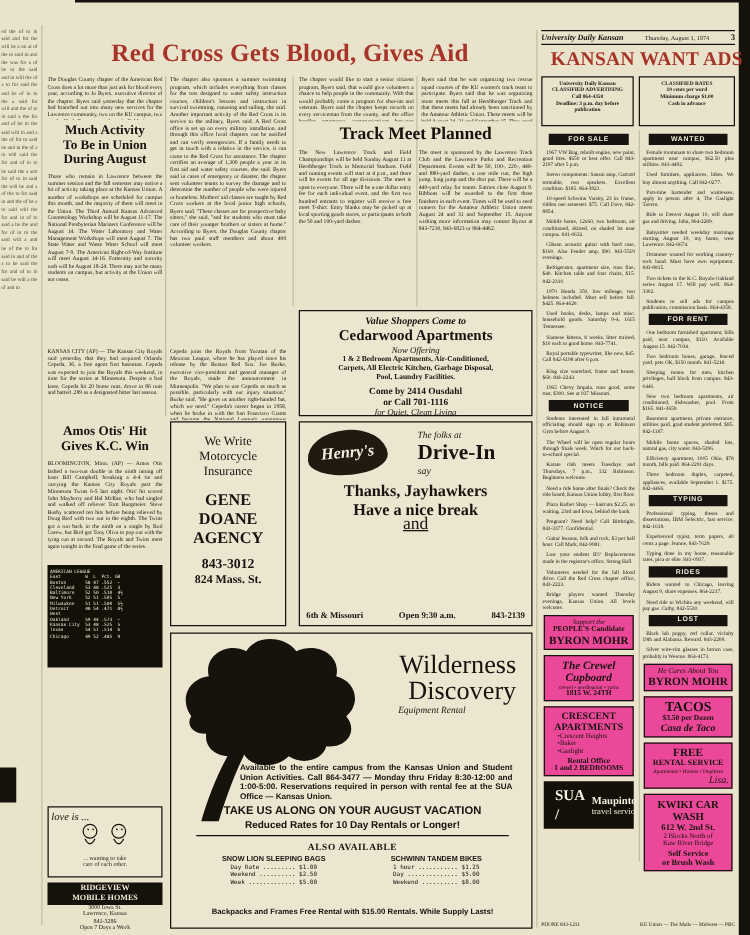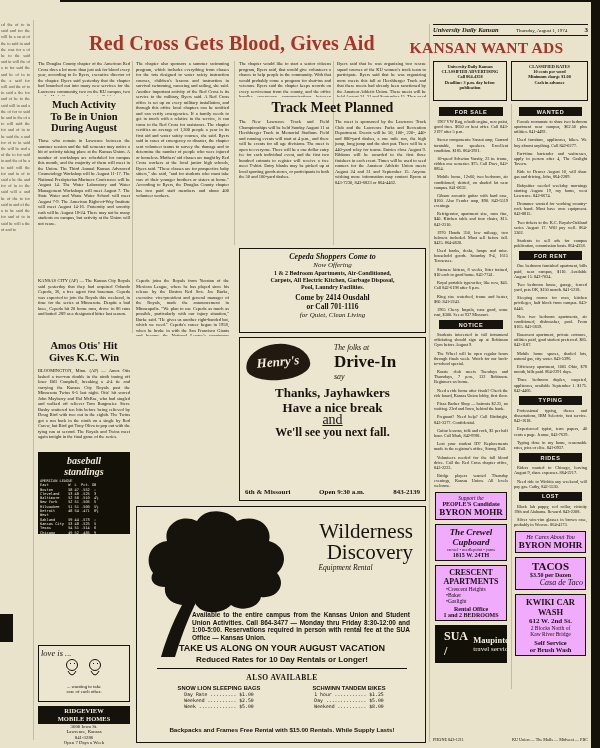--- a/index.html
+++ b/index.html
@@ -19,21 +19,21 @@
   .masthead{display:flex;justify-content:space-between;align-items:baseline;border-top:1px solid #17130e;border-bottom:1px solid #17130e;padding:1px 0;}
   .mh-name{font-weight:bold;font-style:italic;font-size:6.5px;}
   .mh-date{font-size:5px;}
   .mh-page{font-weight:bold;font-size:7px;}
   .wa-title{color:#a63428;font-weight:bold;font-size:15.5px;text-align:center;letter-spacing:.3px;}
   .info-box{border:1px solid #17130e;box-sizing:border-box;text-align:center;overflow:hidden;padding:2px 1px;}
   .info-line{font-size:4.3px;line-height:5.2px;font-weight:bold;}
   .wantcol{overflow:hidden;}
   .sec-head{background:#17130e;color:#f1ebd8;font-family:"Liberation Sans",sans-serif;font-size:5.5px;font-weight:bold;text-align:center;padding:1.5px 0;margin:3px 6px 3px;letter-spacing:.6px;}
   .ad{font-size:4.3px;line-height:5.1px;text-align:justify;margin:0 1px 3.2px;text-indent:3px;}
-  .dbox{border:1px solid #17130e;margin:4px 2px;padding:2px;text-align:center;background:#f0abfc;overflow:hidden;}
+  .dbox{border:1px solid #17130e;margin:4px 2px;padding:2px;text-align:center;background:#ec4899;overflow:hidden;}
   
   .stand{background:#131008;color:#f0ead6;padding:3px 2px;overflow:hidden;box-sizing:border-box;}
   .stand-title{font-size:10px;font-weight:bold;font-style:italic;text-align:center;white-space:pre-line;line-height:11px;margin-bottom:2px;}
   .srow{font-family:"DejaVu Sans Mono",monospace;font-size:3.6px;line-height:4.3px;white-space:pre;overflow:hidden;}
   
   .wild-title{font-size:21px;line-height:21px;text-align:right;}
   .wild-sub{font-size:7.5px;text-align:center;font-style:italic;}
   .wild-body{font-family:"Liberation Sans",sans-serif;font-size:6.5px;line-height:7.6px;font-weight:bold;text-align:justify;}
   .wild-banner1{font-family:"Liberation Sans",sans-serif;font-size:9px;font-weight:bold;text-align:center;}
   .wild-banner2{font-family:"Liberation Sans",sans-serif;font-size:8px;font-weight:bold;text-align:center;}
@@ -79,65 +79,73 @@
   <div class="abs bt" style="left:335px;top:119px;width:91px;height:126px;">The meet is sponsored by the Lawrence Track Club and the Lawrence Parks and Recreation Department. Events will be 50, 100-, 220-, 440- and 880-yard dashes, a one mile run, the high jump, long jump and the shot put. There will be a 440-yard relay for teams. Entries close August 9. Ribbons will be awarded to the first three finishers in each event. Times will be used to seed runners for the Amateur Athletic Union meets August 24 and 31 and September 15. Anyone wishing more information may contact Byron at 843-7230, 843-6823 or 864-4462.</div>
 
   <div class="abs bt" style="left:38px;top:278px;width:92px;height:58px;">KANSAS CITY (AP) — The Kansas City Royals said yesterday that they had acquired Orlando Cepeda, 36, a free agent first baseman. Cepeda was expected to join the Royals this weekend, in time for the series at Minnesota. Despite a bad knee, Cepeda hit 20 home runs, drove in 86 runs and batted .289 as a designated hitter last season.</div>
   <div class="abs bt" style="left:136px;top:278px;width:93px;height:58px;">Cepeda joins the Royals from Yucatan of the Mexican League, where he has played since his release by the Boston Red Sox. Joe Burke, executive vice-president and general manager of the Royals, made the announcement in Minneapolis. "We plan to use Cepeda as much as possible, particularly with our injury situation," Burke said. "He gives us another right-handed bat, which we need." Cepeda's career began in 1958, when he broke in with the San Francisco Giants and became the National League's unanimous choice as rookie of the year.</div>
 
   <div class="abs head-sm" style="left:38px;top:340px;width:92px;height:26px;">Amos Otis' Hit
 Gives K.C. Win</div>
   <div class="abs bt" style="left:38px;top:368px;width:92px;height:80px;">BLOOMINGTON, Minn. (AP) — Amos Otis lashed a two-run double in the ninth inning off loser Bill Campbell, breaking a 4-4 tie and carrying the Kansas City Royals past the Minnesota Twins 6-5 last night. Otis' hit scored John Mayberry and Hal McRae, who had singled and walked off reliever Tom Burgmeier. Steve Busby scattered ten hits before being relieved by Doug Bird with two out in the eighth. The Twins got a run back in the ninth on a single by Rod Carew, but Bird got Tony Oliva to pop out with the tying run at second. The Royals and Twins meet again tonight in the final game of the series.</div>
 
   <div class="abs stand" style="left:38px;top:452px;width:92px;height:82px;">
-    <div class="stand-title">baseball
-standings</div>
     <div>
         <div class="srow">AMERICAN LEAGUE</div>
         <div class="srow">East         W  L  Pct. GB</div>
         <div class="srow">Boston       58 47 .552  —</div>
         <div class="srow">Cleveland    53 48 .525  3</div>
         <div class="srow">Baltimore    52 50 .510  4½</div>
         <div class="srow">New York     52 51 .505  5</div>
         <div class="srow">Milwaukee    51 51 .500  5½</div>
         <div class="srow">Detroit      48 54 .471  8½</div>
         <div class="srow">West</div>
         <div class="srow">Oakland      59 44 .573  —</div>
         <div class="srow">Kansas City  53 48 .525  5</div>
         <div class="srow">Texas        54 51 .514  6</div>
         <div class="srow">Chicago      49 52 .485  9</div>
       </div>
   </div>
 
   <div class="abs box ctr" style="left:239px;top:248px;width:187px;height:85px;padding:3px 4px;">
-    <div style="font-size:8px;font-weight:bold;font-style:italic;">Cepeda Shoppers Come to</div>
+    <div style="font-size:8px;font-weight:bold;font-style:italic;">Value Shoppers Come to</div>
+    <div style="font-size:12px;font-weight:bold;">Cedarwood Apartments</div>
     <div style="font-size:7px;font-style:italic;">Now Offering</div>
     <div style="font-size:6px;font-weight:bold;line-height:7px;margin-top:1px;">1 &amp; 2 Bedroom Apartments, Air-Conditioned,</div>
     <div style="font-size:6px;font-weight:bold;line-height:7px;">Carpets, All Electric Kitchen, Garbage Disposal,</div>
     <div style="font-size:6px;font-weight:bold;line-height:7px;">Pool, Laundry Facilities.</div>
     <div style="font-size:7.5px;font-weight:bold;margin-top:2px;">Come by 2414 Ousdahl</div>
     <div style="font-size:7.5px;font-weight:bold;">or Call 701-1116</div>
     <div style="font-size:7px;font-style:italic;">for Quiet, Clean Living</div>
   </div>
 
+  <div class="abs box ctr" style="left:136px;top:337px;width:93px;height:164px;padding-top:10px;">
+    <div style="font-size:10px;line-height:12px;">We Write</div>
+    <div style="font-size:10px;line-height:12px;">Motorcycle</div>
+    <div style="font-size:10px;line-height:12px;">Insurance</div>
+    <div style="font-size:13px;font-weight:bold;line-height:15px;margin-top:8px;">GENE</div>
+    <div style="font-size:13px;font-weight:bold;line-height:15px;">DOANE</div>
+    <div style="font-size:13px;font-weight:bold;line-height:15px;">AGENCY</div>
+    <div style="font-size:11px;font-weight:bold;margin-top:8px;">843-3012</div>
+    <div style="font-size:9.5px;font-weight:bold;margin-top:2px;">824 Mass. St.</div>
+  </div>
 
   <div class="abs box" style="left:239px;top:337px;width:187px;height:164px;">
     <div style="display:flex;align-items:center;padding:5px 6px 0;">
       <div class="henrys-logo">Henry's</div>
       <div style="margin-left:24px;">
         <div style="font-size:7.5px;font-style:italic;">The folks at</div>
         <div style="font-size:17px;font-weight:bold;">Drive-In</div>
         <div style="font-size:8px;font-style:italic;">say</div>
       </div>
     </div>
     <div class="ctr" style="margin-top:4px;">
       <div style="font-size:13px;font-weight:bold;line-height:15px;">Thanks, Jayhawkers</div>
       <div style="font-size:13px;font-weight:bold;line-height:15px;">Have a nice break</div>
       <div style="font-size:14px;line-height:10px;text-decoration:underline;">and</div>
-      <div style="font-size:12px;font-weight:bold;line-height:14px;">We'll see you next fall.</div>
     </div>
     <div class="abs" style="left:5px;right:5px;bottom:4px;display:flex;justify-content:space-between;font-size:7px;font-weight:bold;">
       <span>6th &amp; Missouri</span>
       <span>Open 9:30 a.m.</span>
       <span>843-2139</span>
     </div>
   </div>
 
   <div class="abs box" style="left:136px;top:506px;width:290px;height:237px;">
     <svg class="abs" style="left:4px;top:4px;" width="150" height="150" viewBox="0 0 150 150">
@@ -197,21 +205,21 @@
     <div class="ctr" style="font-size:4.8px;line-height:5.4px;">Lawrence, Kansas</div>
     <div class="ctr" style="font-size:4.8px;line-height:5.4px;">841-3286</div>
     <div class="ctr" style="font-size:4.8px;line-height:5.4px;">Open 7 Days a Week</div>
   </div>
 
   <div class="abs masthead" style="left:433px;top:24px;width:155px;">
     <span class="mh-name">University Daily Kansan</span>
     <span class="mh-date">Thursday, August 1, 1974</span>
     <span class="mh-page">3</span>
   </div>
-  <div class="abs wa-title" style="left:409px;top:39px;width:155px;">KANSAN WANT ADS</div>
+  <div class="abs wa-title" style="left:440px;top:39px;width:155px;">KANSAN WANT ADS</div>
 
   <div class="abs info-box" style="left:433px;top:61px;width:74px;height:40px;">
     <div>
         <div class="info-line">University Daily Kansan</div>
         <div class="info-line">CLASSIFIED ADVERTISING</div>
         <div class="info-line">Call 864-4358</div>
         <div class="info-line">Deadline: 3 p.m. day before publication</div>
       </div>
   </div>
   <div class="abs info-box" style="left:511px;top:61px;width:77px;height:40px;">
@@ -324,21 +332,27 @@
         <p class="ad">Black lab puppy, red collar, vicinity 19th and Alabama. Reward. 843-2208.</p>
         <p class="ad">Silver wire-rim glasses in brown case, probably in Wescoe. 864-4173.</p>
       </div>
     <div class="dbox">
       <div style="font-size:6px;font-style:italic;">He Cares About You</div>
       <div style="font-size:9px;font-weight:bold;">BYRON MOHR</div>
     </div>
     <div class="dbox">
       <div style="font-size:11px;font-weight:bold;">TACOS</div>
       <div style="font-size:6px;font-weight:bold;">$3.50 per Dozen</div>
-      <div style="font-size:8px;font-weight:normal;font-style:italic;text-align:right;">Casa de Taco</div>
+      <div style="font-size:8px;font-weight:bold;font-style:italic;">Casa de Taco</div>
+    </div>
+    <div class="dbox">
+      <div style="font-size:9px;font-weight:bold;">FREE</div>
+      <div style="font-size:6.5px;font-weight:bold;">RENTAL SERVICE</div>
+      <div style="font-size:4.3px;">Apartments • Houses • Duplexes</div>
+      <div style="font-size:8px;font-style:italic;text-align:right;">Lisa.</div>
     </div>
     <div class="dbox">
       <div style="font-size:8.5px;font-weight:bold;">KWIKI CAR WASH</div>
       <div style="font-size:7px;font-weight:bold;">612 W. 2nd St.</div>
       <div style="font-size:5.5px;">2 Blocks North of</div>
       <div style="font-size:5.5px;">Kaw River Bridge</div>
       <div style="font-size:6.5px;font-weight:bold;margin-top:2px;">Self Service</div>
       <div style="font-size:6.5px;font-weight:bold;">or Brush Wash</div>
     </div>
   </div>

